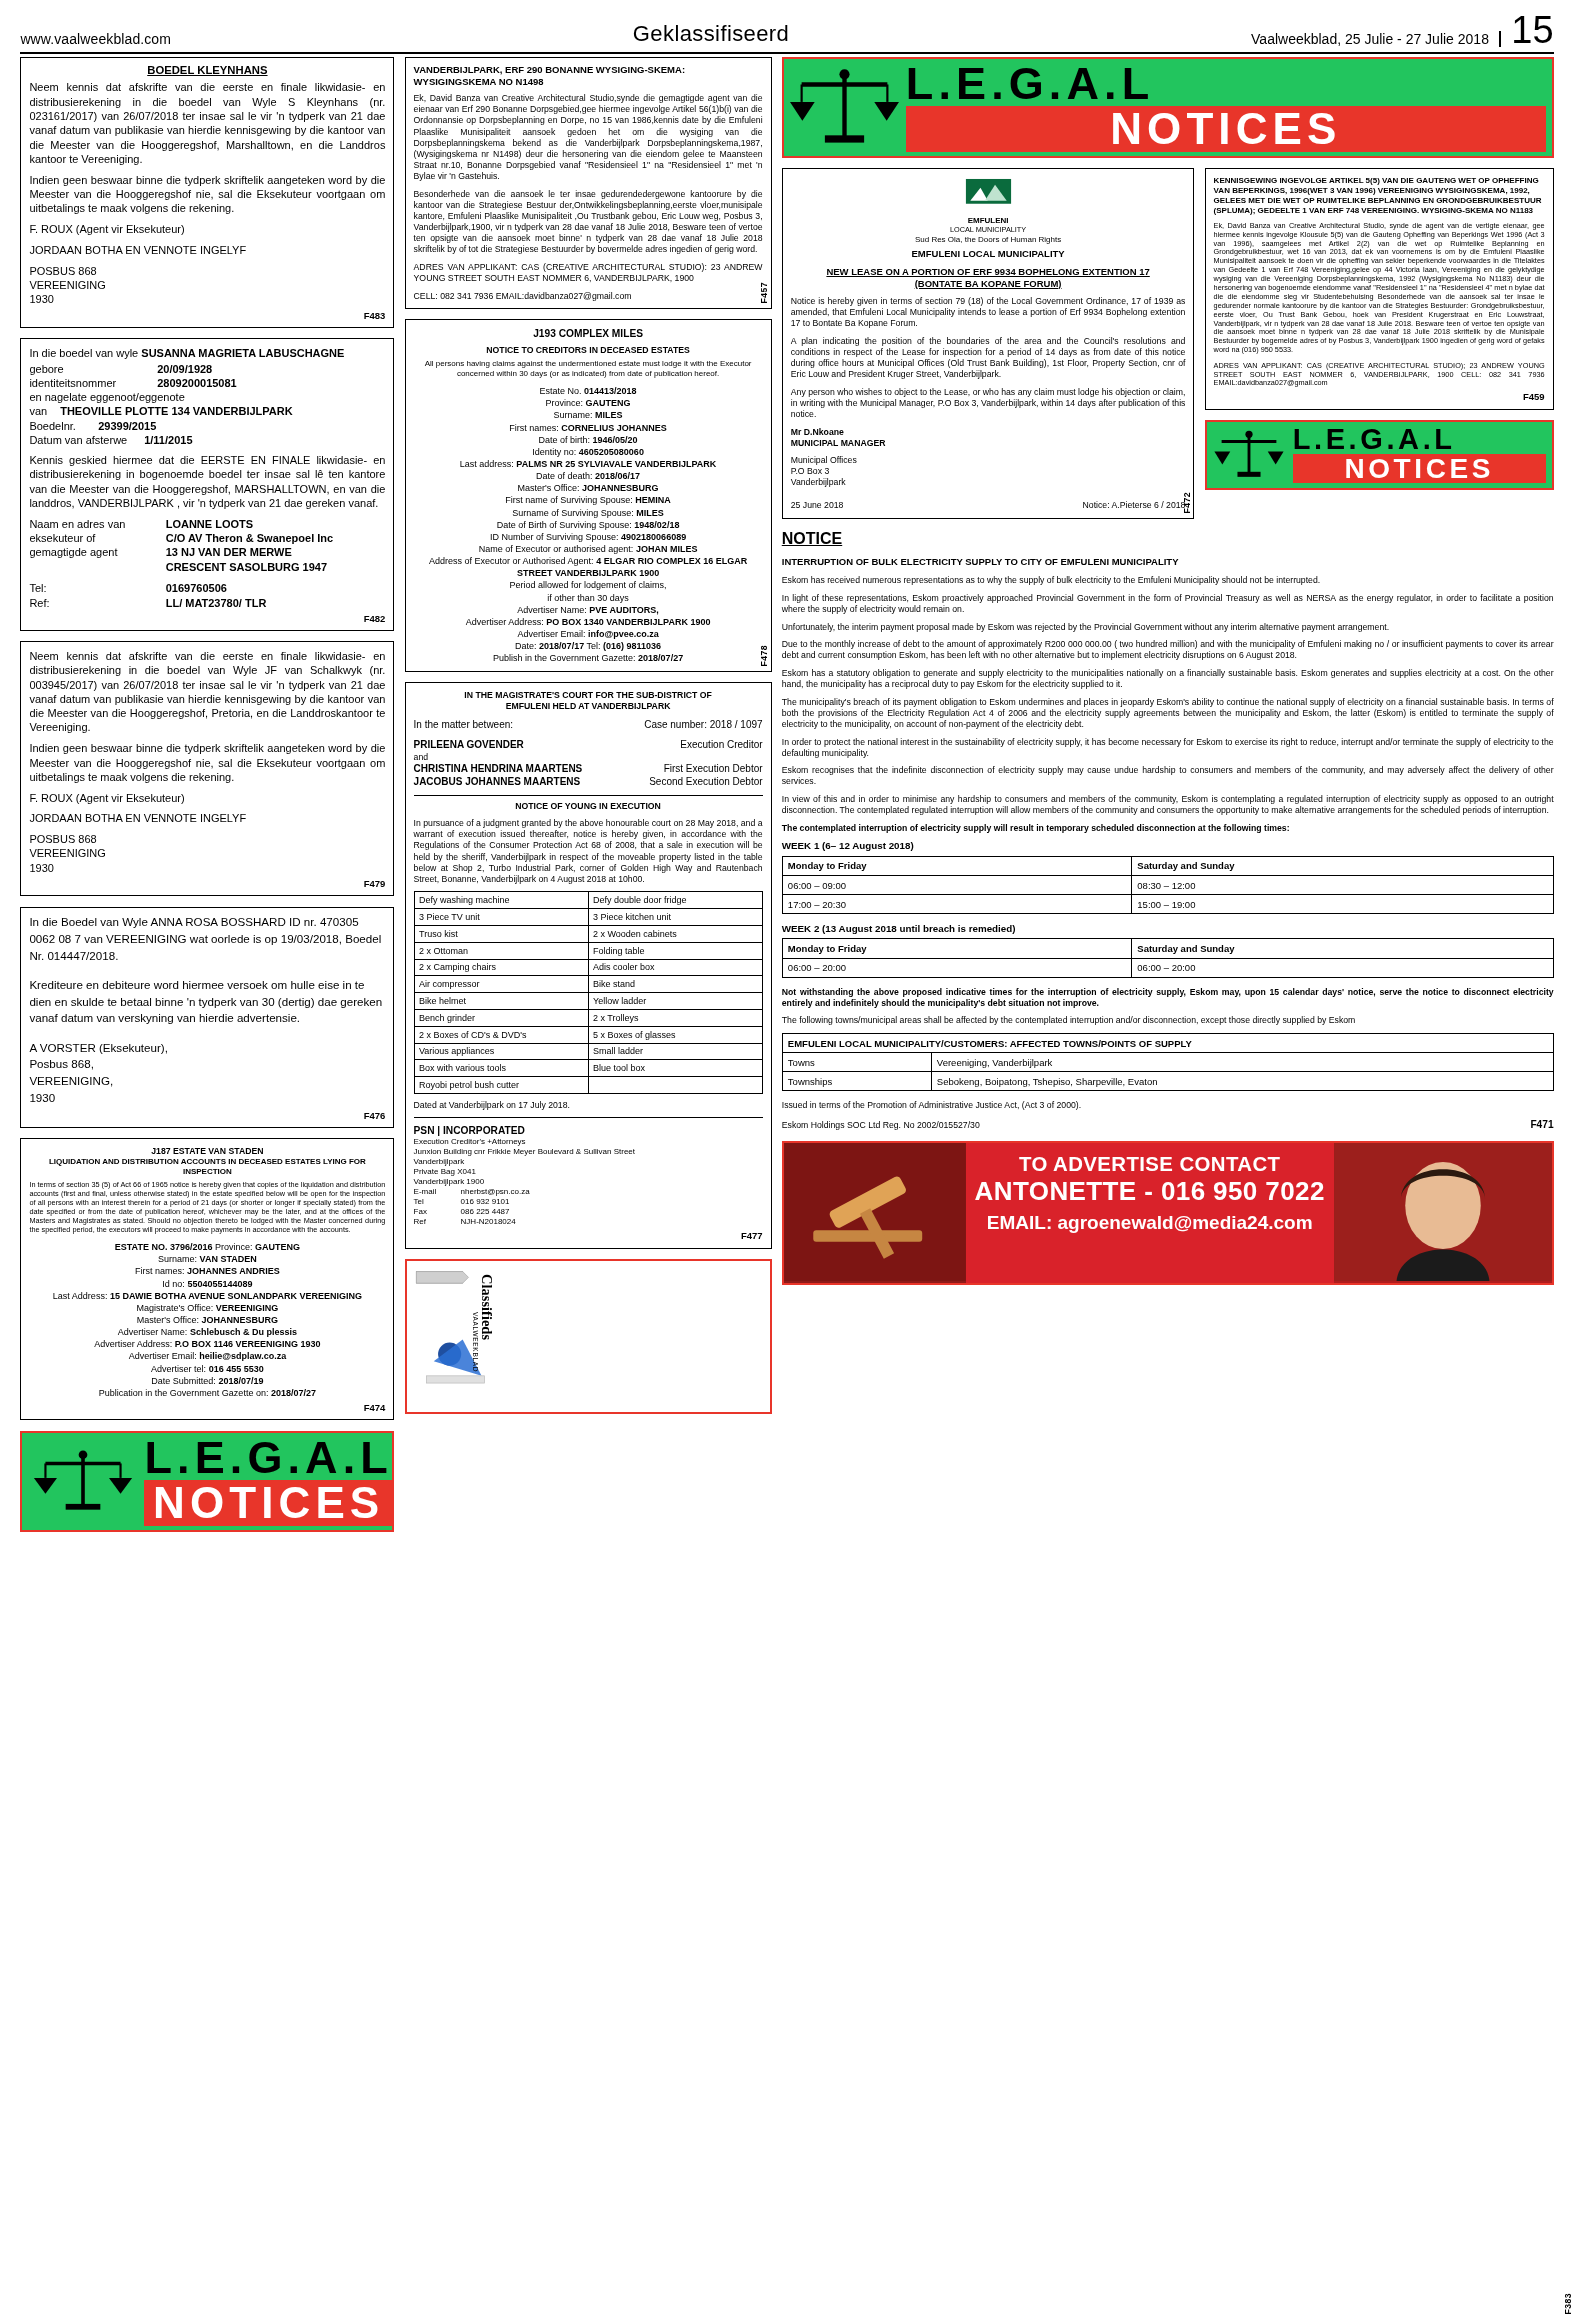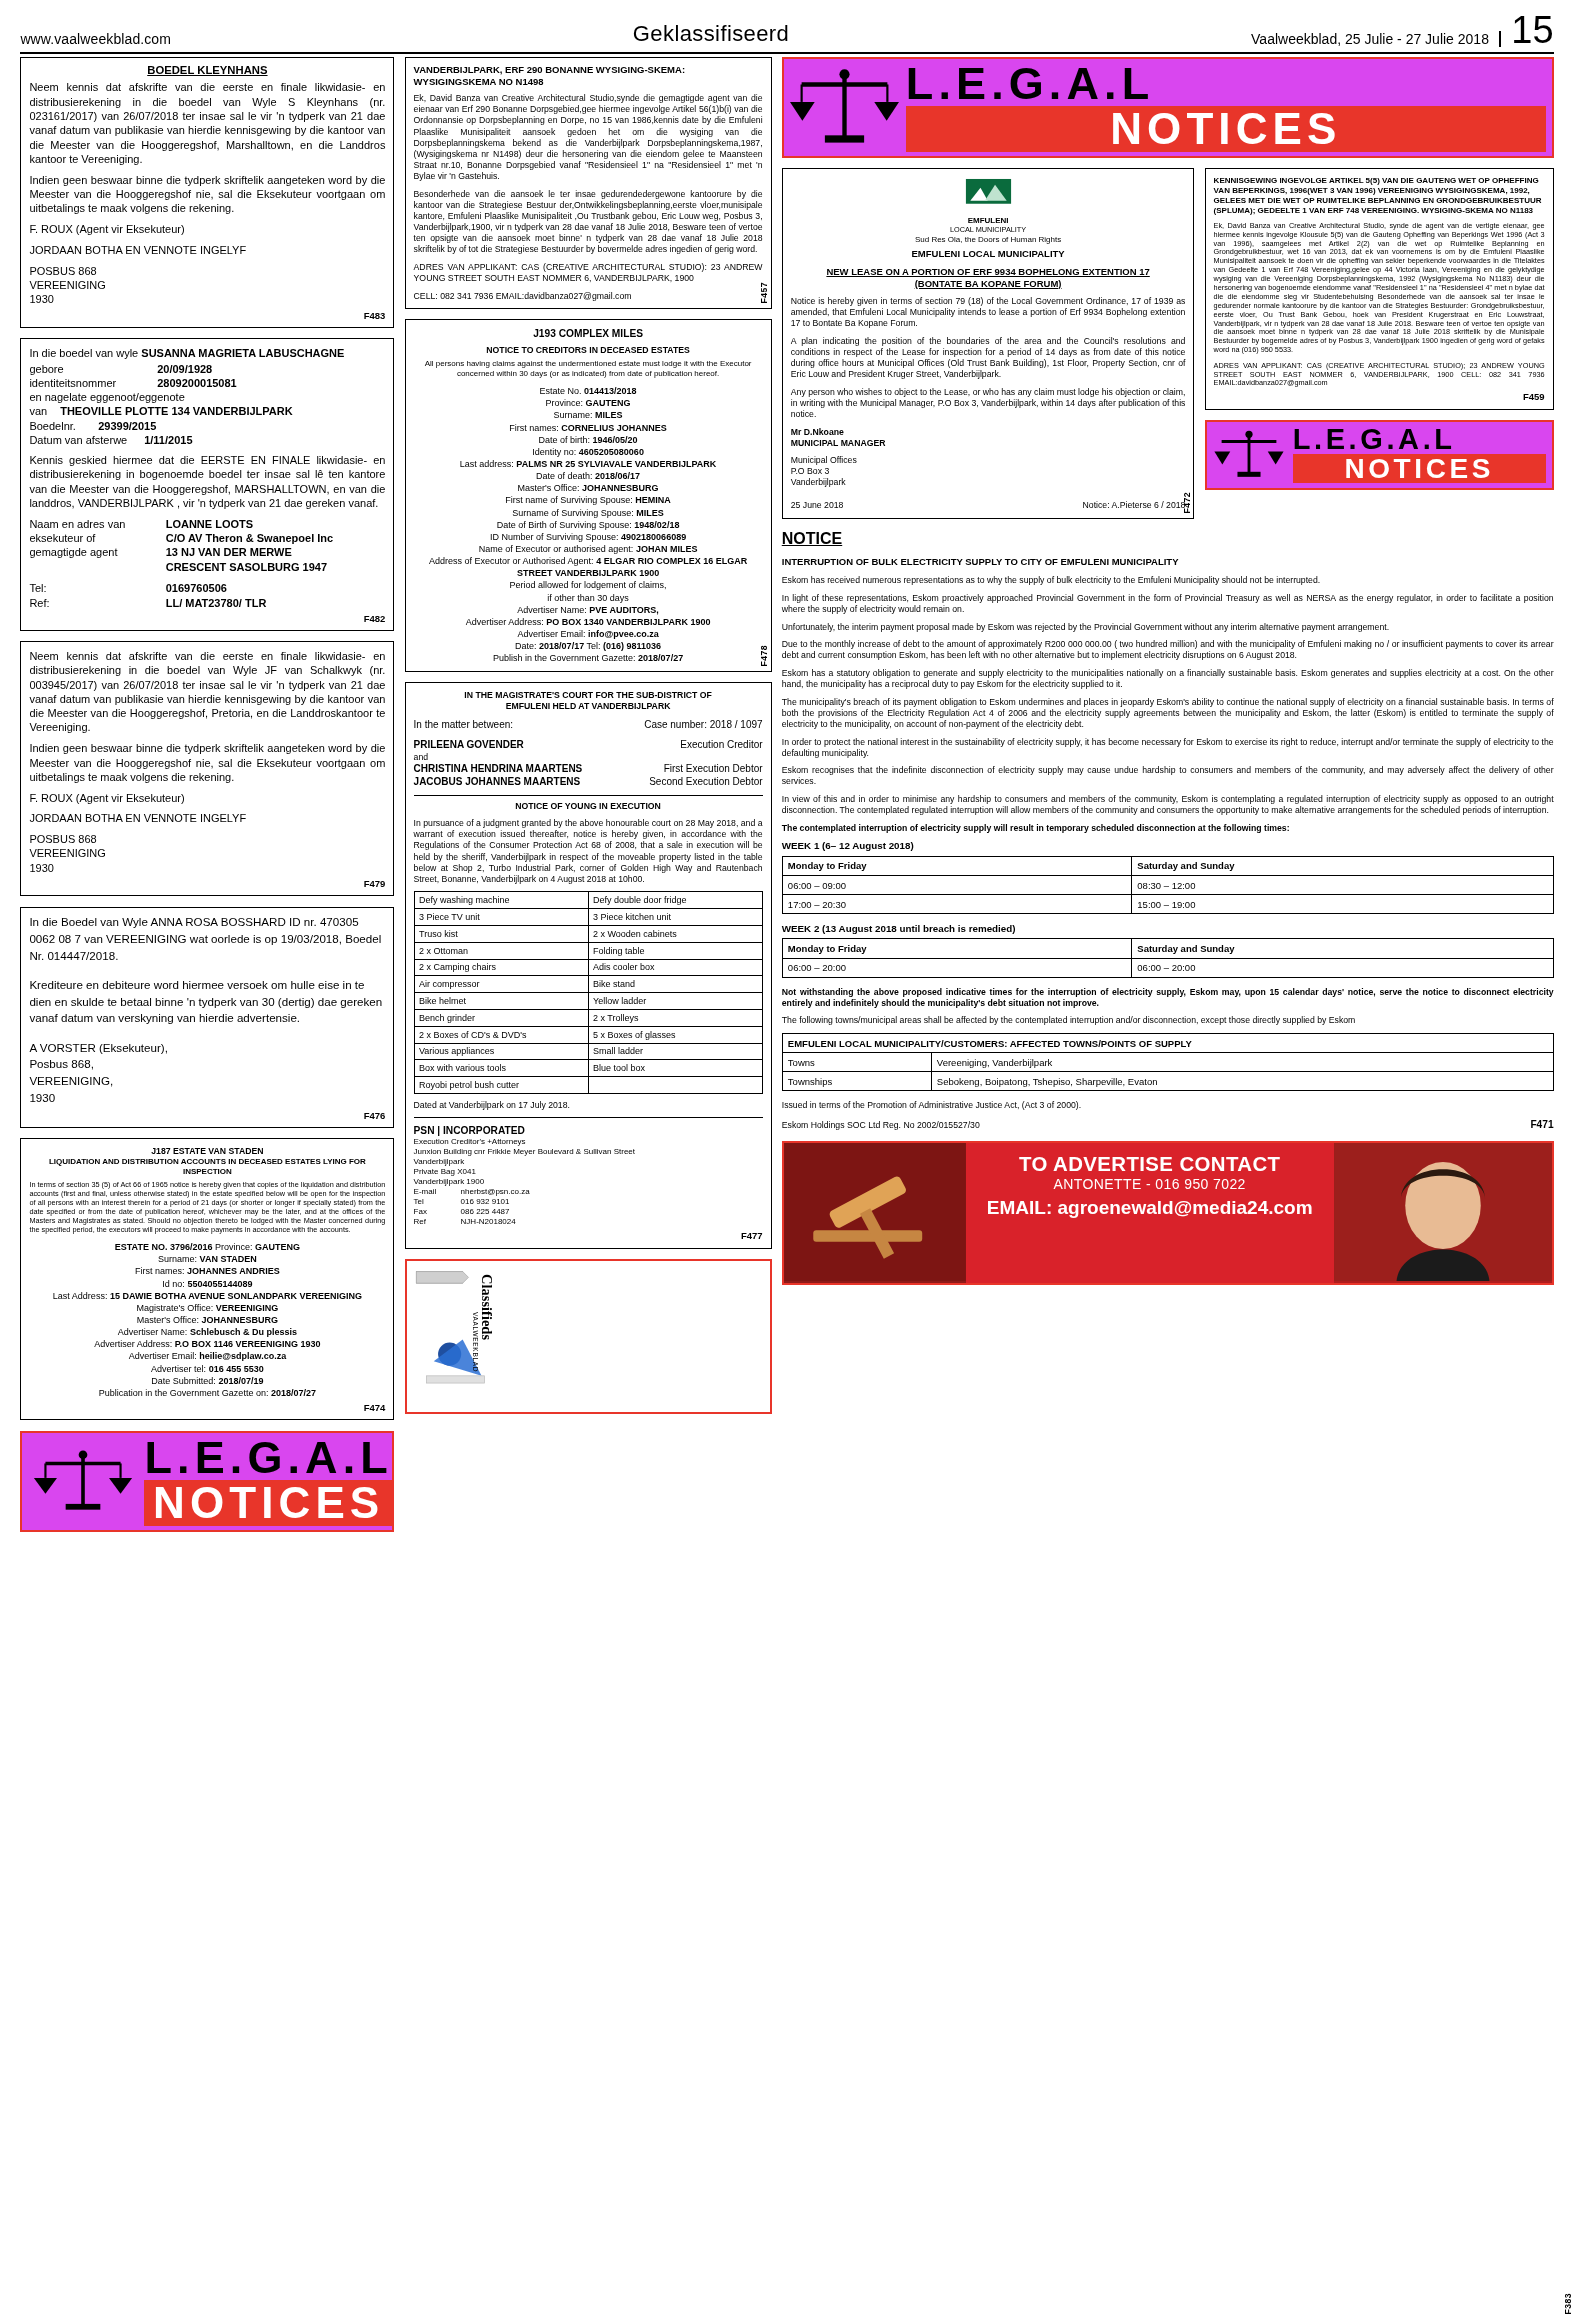--- a/index.html
+++ b/index.html
@@ -47,21 +47,21 @@
   
   .kv { display:flex; gap:5.8px; }
   .kv .k { width:122px; flex:none; }
   .kv .v { font-weight:bold; }
 
   
   .lv { text-align:center; font-size:9px; line-height:1.35; }
   .lv b { font-weight:bold; }
 
   
-  .legal-banner { border:2.2px solid #e8352a; background:#d946ef; padding:4.4px 5.8px; display:flex; align-items:center; gap:7.3px; margin-bottom:10.2px; }
+  .legal-banner { border:2.2px solid #e8352a; background:#22c55e; padding:4.4px 5.8px; display:flex; align-items:center; gap:7.3px; margin-bottom:10.2px; }
   .legal-banner .scale { width:109px; flex:none; display:flex; justify-content:center; }
   .legal-words { flex:1; }
   .legal-words .l1 { font-size:45px; font-weight:bold; letter-spacing:5.1px; line-height:.95; color:#000; }
   .legal-words .l2 { background:#e8352a; color:#fff; font-size:44px; font-weight:bold; letter-spacing:5.1px; line-height:1.05; text-align:center; }
   .legal-banner.small .l1 { font-size:29px; letter-spacing:3.6px; }
   .legal-banner.small .l2 { font-size:28px; letter-spacing:3.6px; }
   .legal-banner.small .scale { width:73px; }
 
   
   .two-up { display:flex; gap:10.2px; }
@@ -80,21 +80,21 @@
 
   table.items { border-collapse:collapse; width:100%; margin:5.8px 0; }
   table.items td { border:0.7px solid #000; padding:2.9px 4.4px; font-size:9px; width:50%; }
 
   
   .advert { border:2.2px solid #e8352a; margin-top:10.2px; position:relative; overflow:hidden; background:#d9222a; }
   .advert-inner { display:flex; }
   .advert-left { width:182px; background:#8f1a18; position:relative; }
   .advert-text { flex:1; padding:10.2px 7.3px; text-align:center; color:#fff; }
   .advert-text .l1 { font-size:20.4px; font-weight:bold; letter-spacing:0.4px; }
-  .advert-text .l2 { font-size:14px; font-weight:normal; letter-spacing:0.4px; }
+  .advert-text .l2 { font-size:26px; font-weight:bold; letter-spacing:0.4px; }
   .advert-text .l3 { font-size:19px; font-weight:bold; margin-top:4.4px; }
   .advert-right { width:218px; background:#b01c1c; }
 
   
   .classified-ad { border:2.2px solid #e8352a; padding:5.8px; display:flex; gap:5.8px; align-items:stretch; }
   .classified-serif { font-family:"Liberation Serif", serif; font-size:11.6px; line-height:1.3; text-align:center; flex:1; }
   .classified-art { width:86px; flex:none; position:relative; }
   .classified-vert { position:absolute; right:2.9px; top:7.3px; writing-mode:vertical-rl; font-family:"Liberation Serif",serif; font-size:14.5px; font-weight:bold; }
   .classified-vert2 { position:absolute; right:19px; top:45px; writing-mode:vertical-rl; font-size:6.5px; letter-spacing:0.7px; }
 

